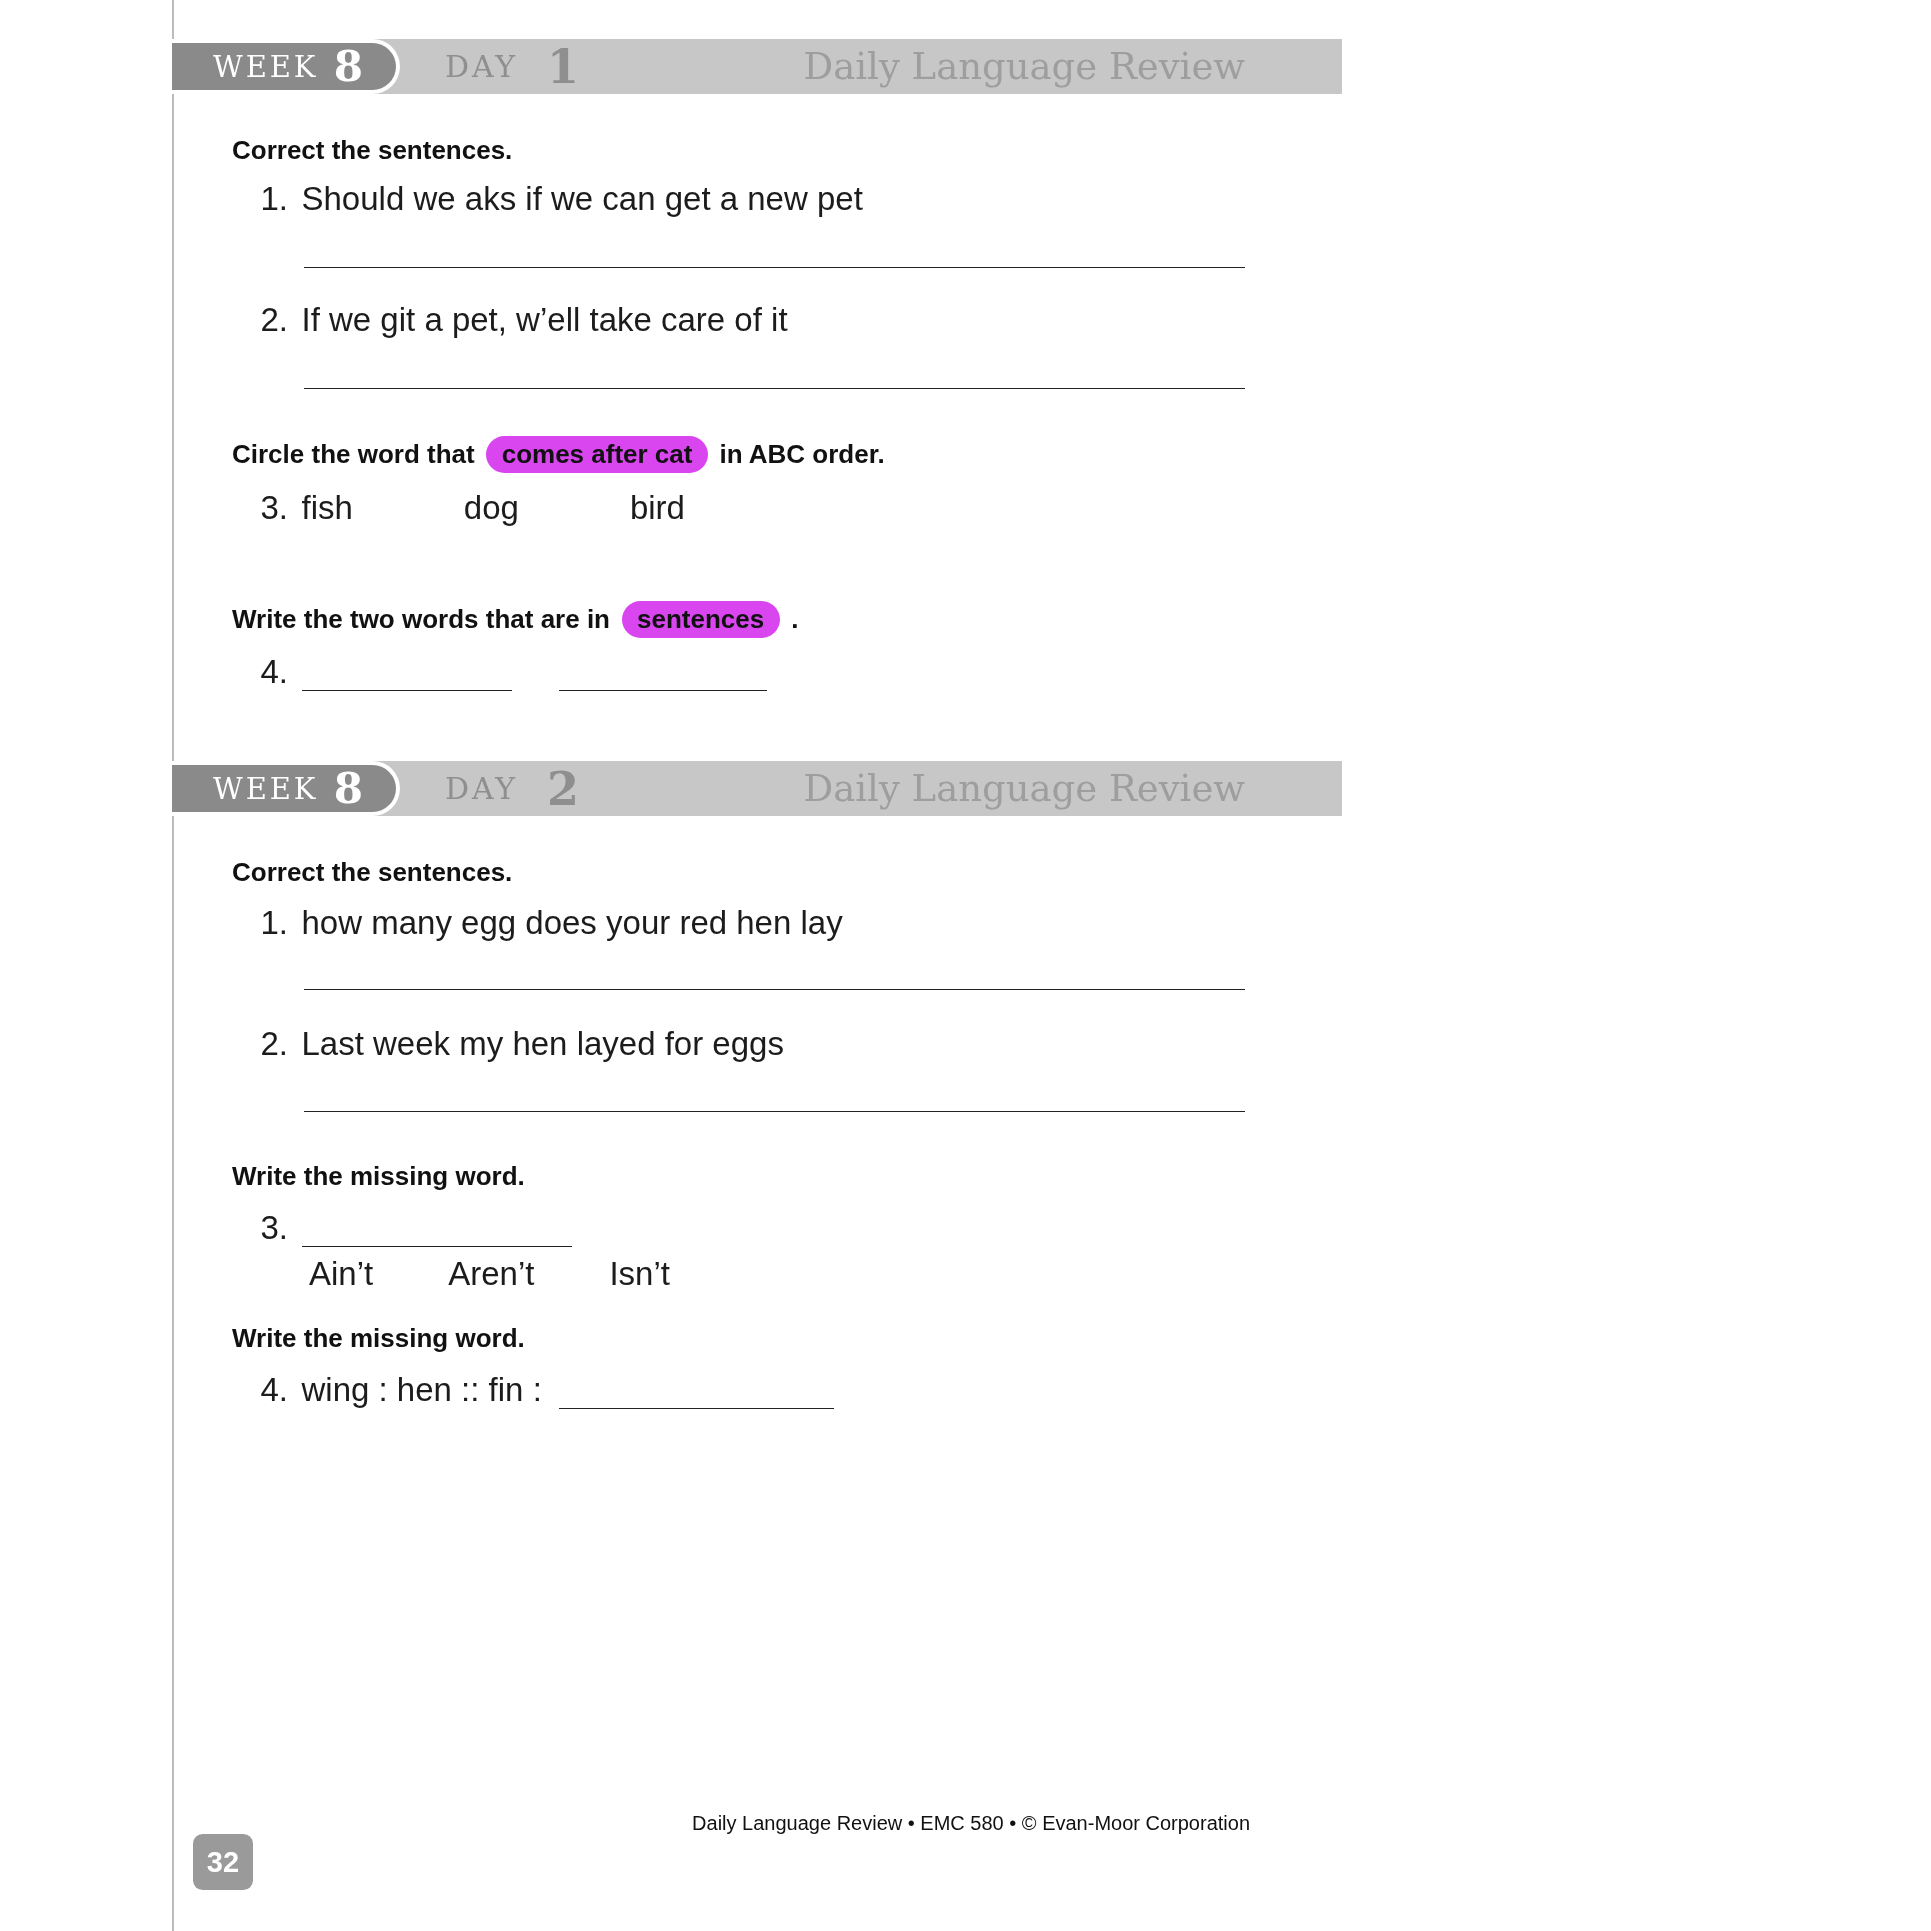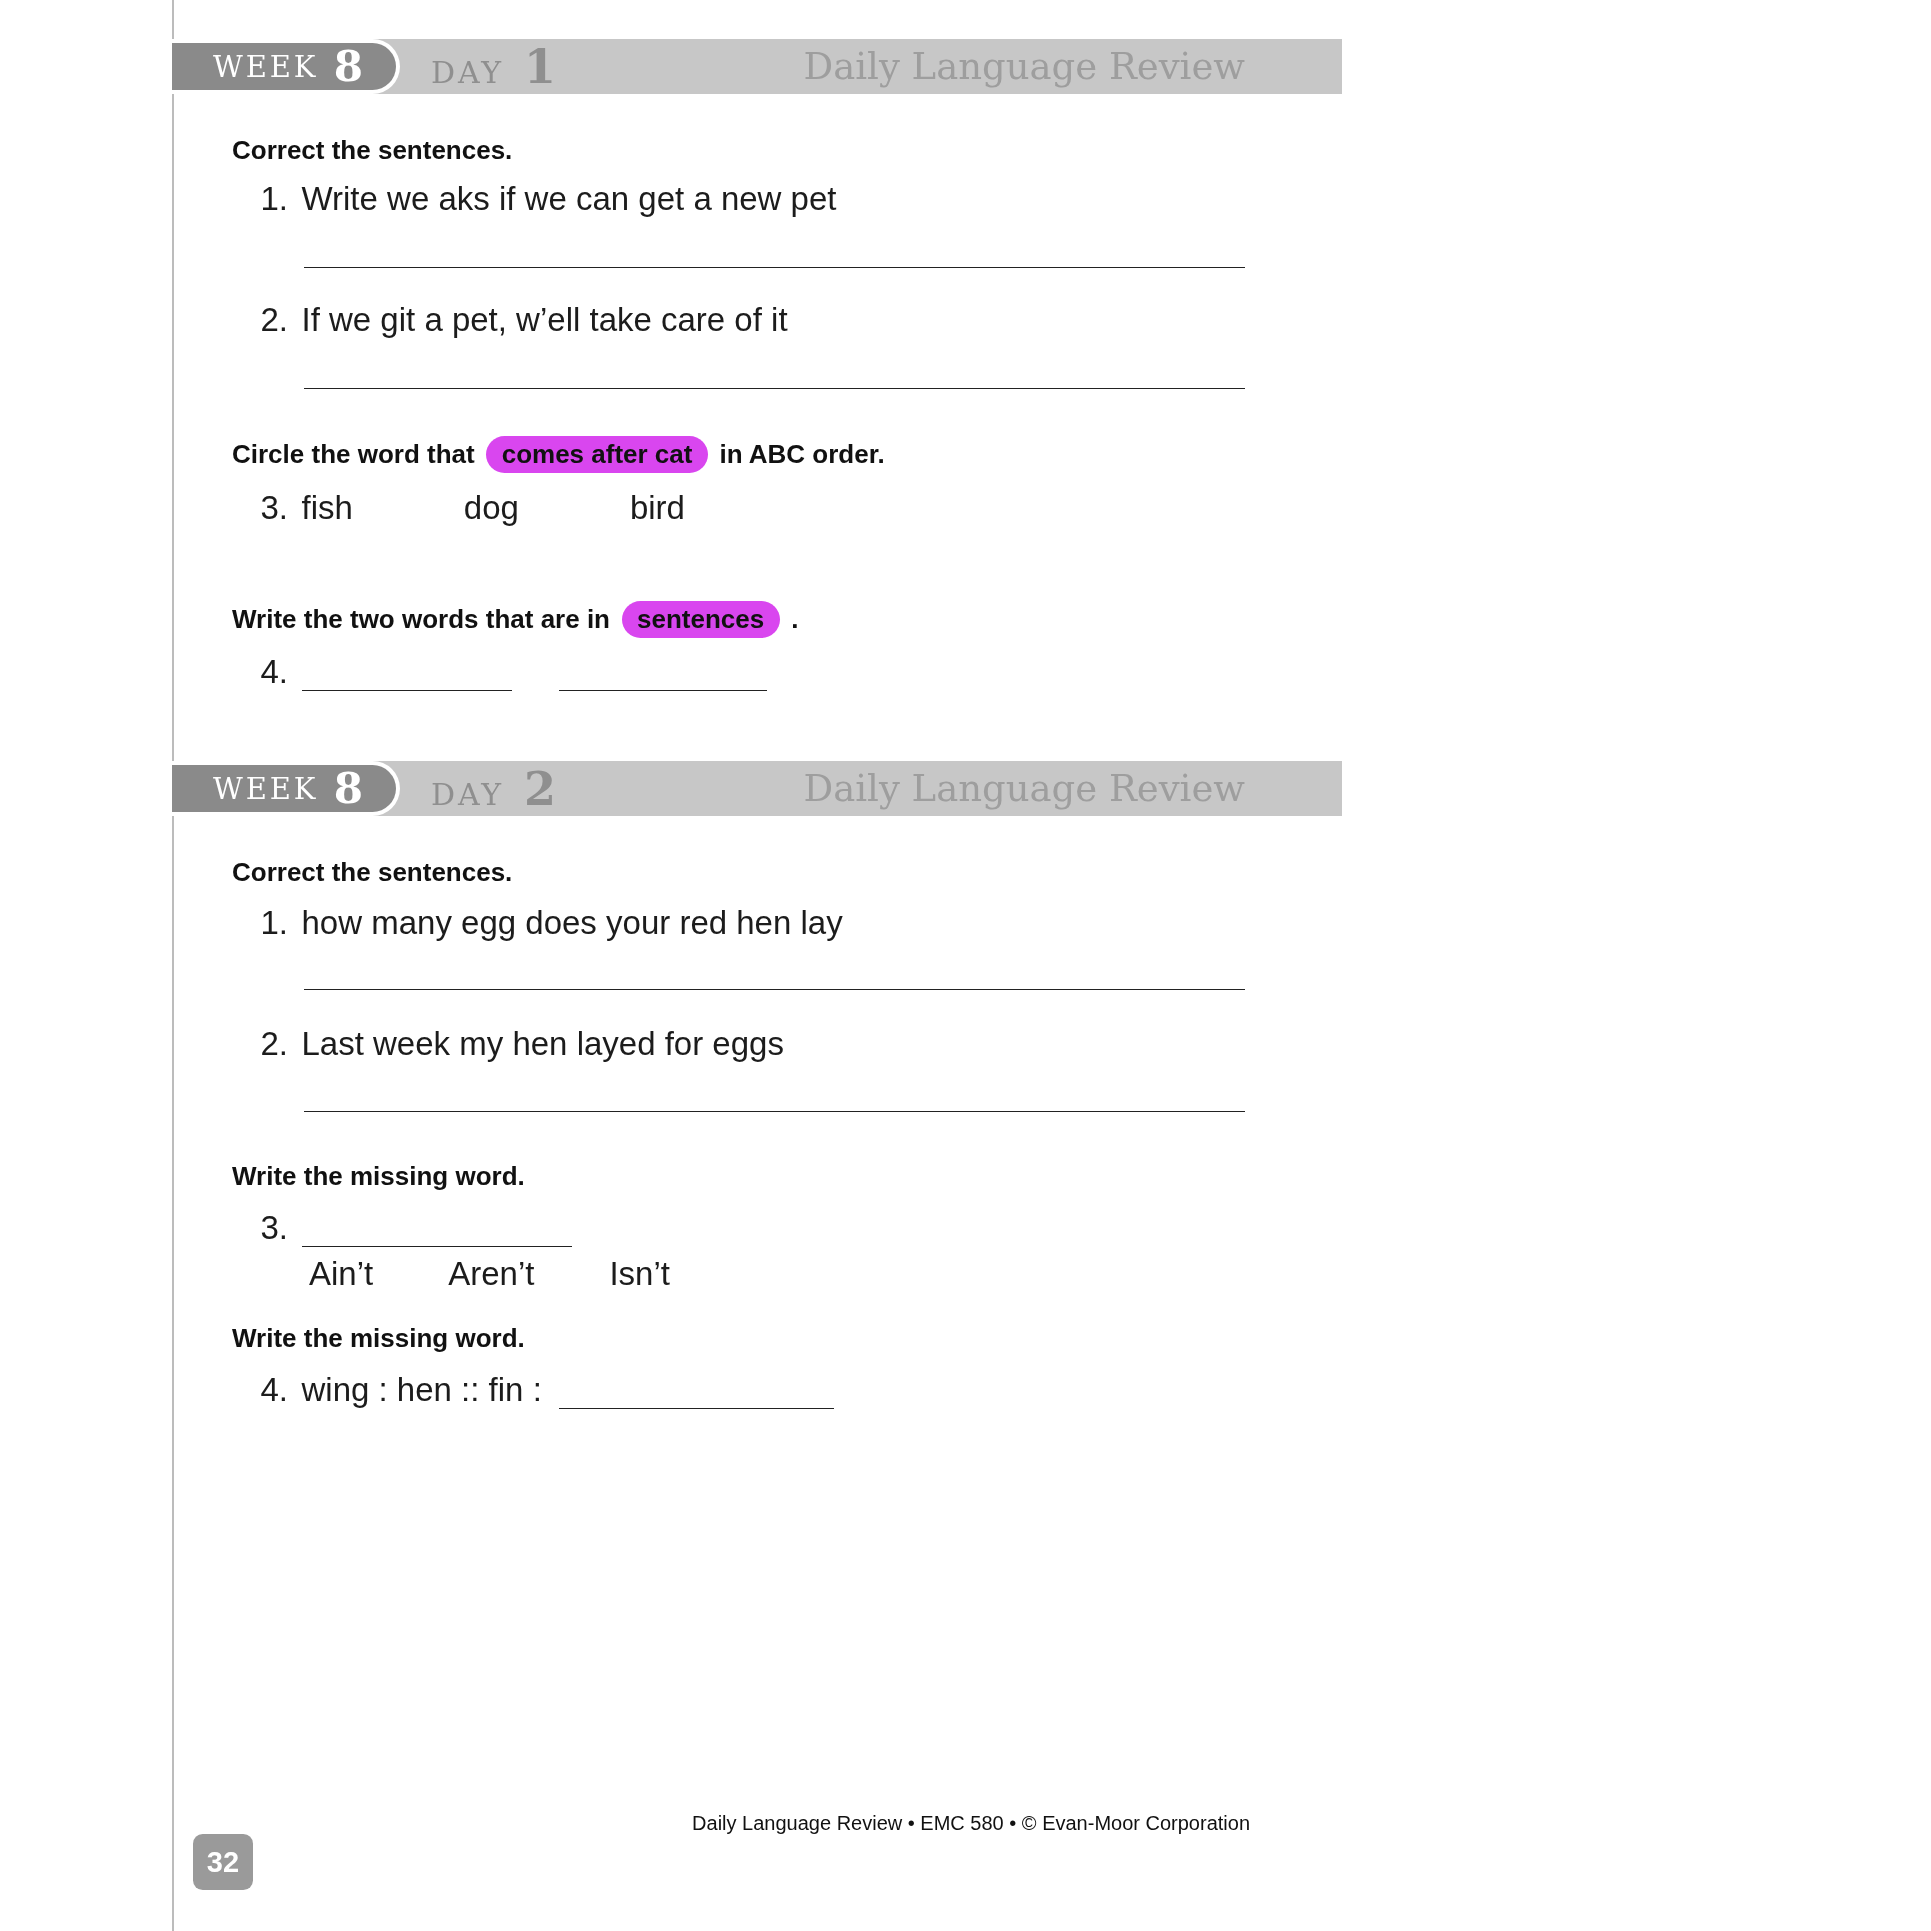--- a/index.html
+++ b/index.html
@@ -48,23 +48,23 @@
   }
   .week-number {
     color: #ffffff;
     font-family: "DejaVu Serif", serif;
     font-size: 42px;
     font-weight: bold;
     line-height: 1;
   }
   .day-group {
     display: flex;
-    align-items: flex-end;
-    gap: 20px;
-    margin-left: 31px;
+    align-items: center;
+    gap: 29px;
+    margin-left: 45px;
   }
   .day-label {
     font-family: "DejaVu Serif", serif;
     font-size: 30px;
     letter-spacing: 2.9px;
     color: #8f8f8f;
   }
   .day-number {
     font-family: "DejaVu Serif", serif;
     font-size: 46px;
@@ -172,21 +172,21 @@
     </div>
     <div class="header-title">Daily Language Review</div>
   </div>
 
   <div class="instruction" style="top:135px">
     <span>Correct the sentences.</span>
   </div>
 
   <div class="question" style="top:180px">
     <span class="q-num">1.</span>
-    <span>Write we aks if we can get a new pet</span>
+    <span>Should we aks if we can get a new pet</span>
   </div>
   <div class="answer-line" style="top:267px"></div>
 
   <div class="question" style="top:301px">
     <span class="q-num">2.</span>
     <span>If we git a pet, w’ell take care of it</span>
   </div>
   <div class="answer-line" style="top:388px"></div>
 
   <div class="instruction" style="top:436px">

